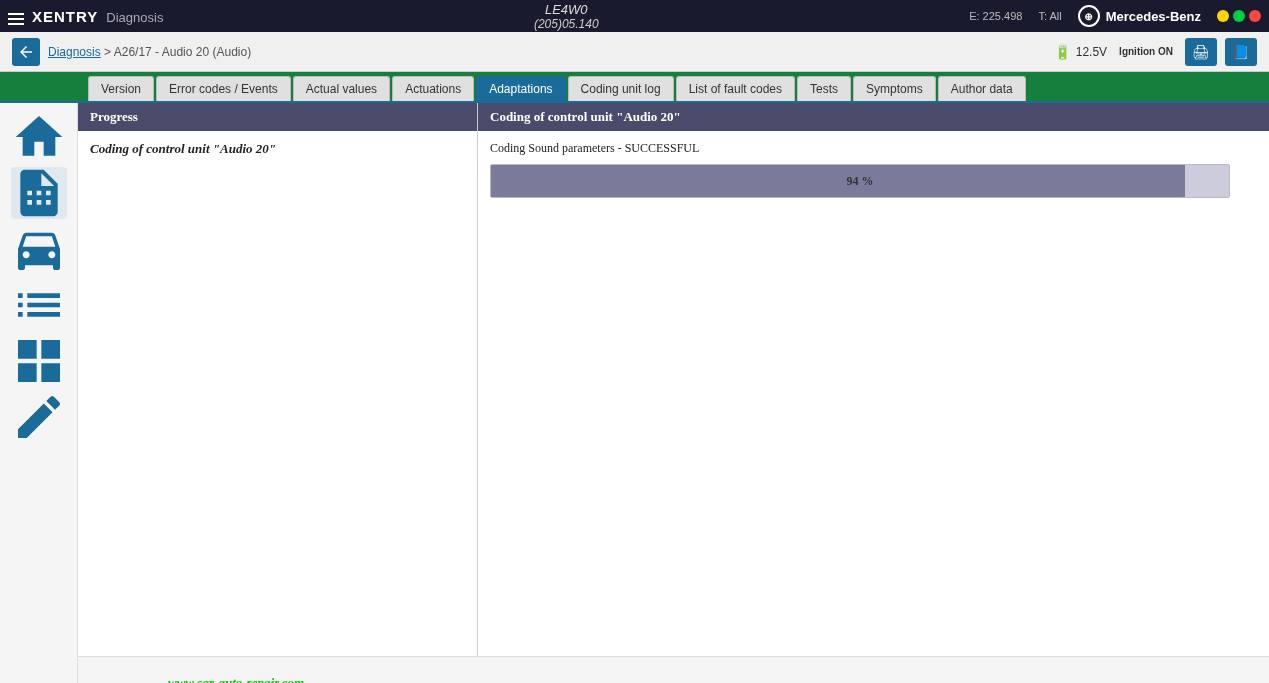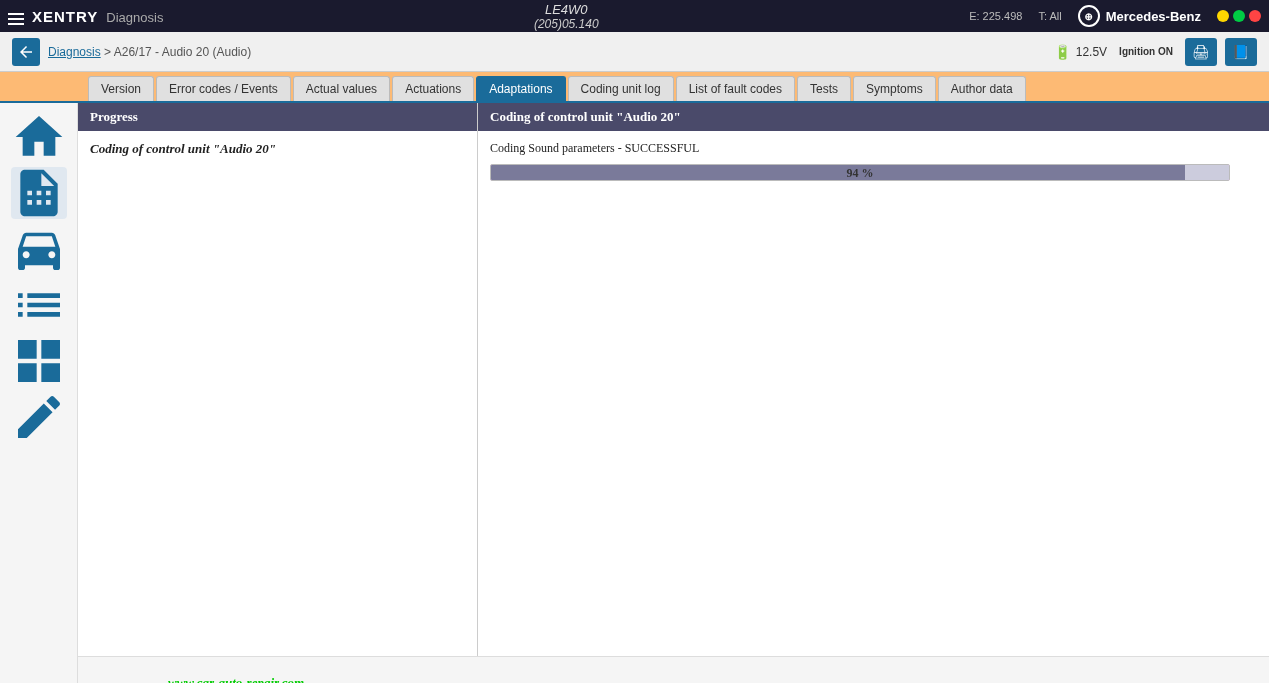--- a/index.html
+++ b/index.html
@@ -53,21 +53,21 @@
     .breadcrumb a { color: #1a6b9a; text-decoration: underline; cursor: pointer; }
     .header-right { display: flex; align-items: center; gap: 12px; }
     .battery-info { font-size: 12px; color: #333; display: flex; align-items: center; gap: 4px; }
     .battery-icon { font-size: 14px; }
     .ignition { font-size: 10px; color: #333; font-weight: bold; }
     .action-icons { display: flex; gap: 8px; }
     .action-btn { width: 32px; height: 28px; background: #1a6b9a; border-radius: 3px; cursor: pointer; display: flex; align-items: center; justify-content: center; color: white; font-size: 14px; }
 
     
     .tabs-bar {
-      background: #fdba74;
+      background: #15803d;
       padding: 4px 0 0 88px;
       border-bottom: 2px solid #1a6b9a;
       display: flex;
       gap: 0;
     }
     .tab {
       padding: 5px 12px;
       font-size: 12px;
       cursor: pointer;
       border: 1px solid #bbb;
@@ -152,21 +152,21 @@
       font-size: 13px;
       color: #222;
       font-weight: bold;
     }
     .coding-status {
       font-size: 12px;
       color: #222;
       margin-bottom: 8px;
     }
     .progress-bar-container {
-      height: 17px;
+      height: 34px;
       background: #f0abfc;
       border: 1px solid #bbb;
       border-radius: 2px;
       overflow: hidden;
       position: relative;
       margin-top: 4px;
     }
     .progress-bar-fill {
       height: 100%;
       background: #7a7a9a;

